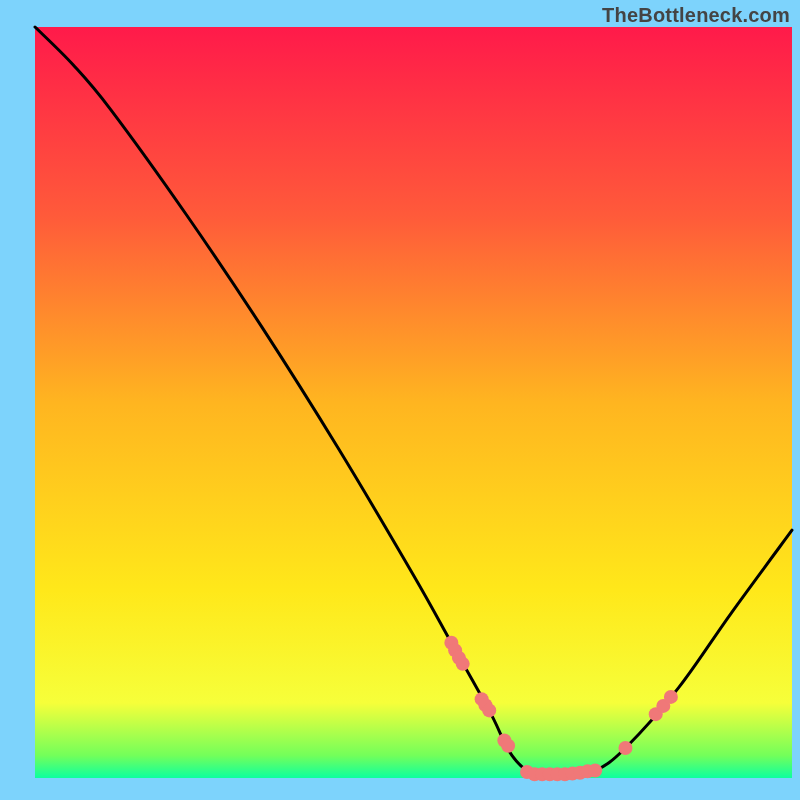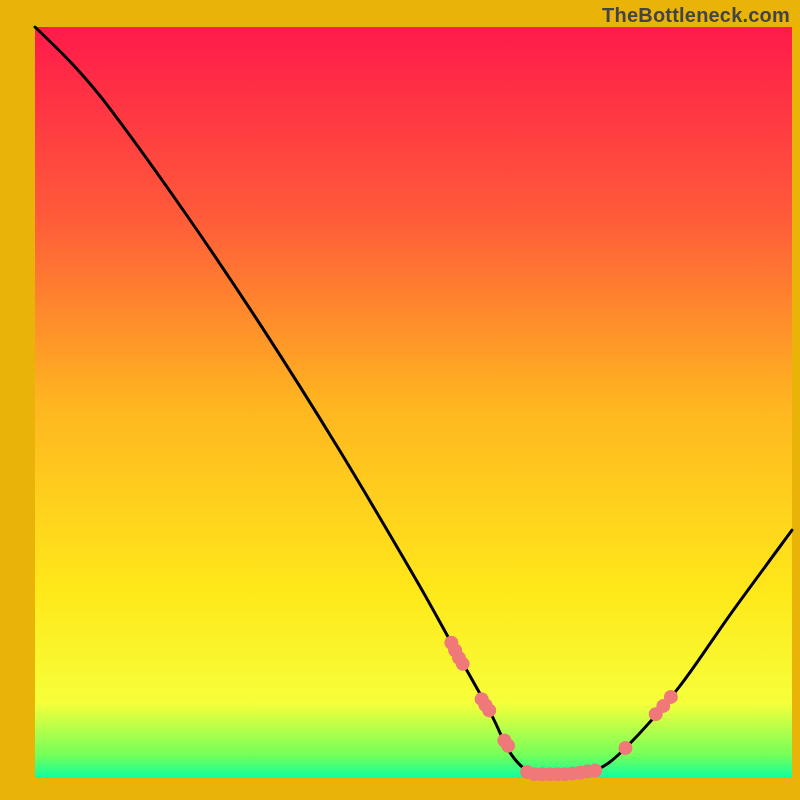--- a/index.html
+++ b/index.html
@@ -8,21 +8,21 @@
     width: 800px;
     height: 800px;
     background: #000;
     font-family: Arial, Helvetica, sans-serif;
     overflow: hidden;
   }
   .frame {
     position: relative;
     width: 800px;
     height: 800px;
-    background: #eab308;
+    background: #7dd3fc;
   }
   .watermark {
     position: absolute;
     top: 4px;
     right: 10px;
     font-size: 20px;
     font-weight: bold;
     color: #444;
     letter-spacing: 0.2px;
     z-index: 10;

